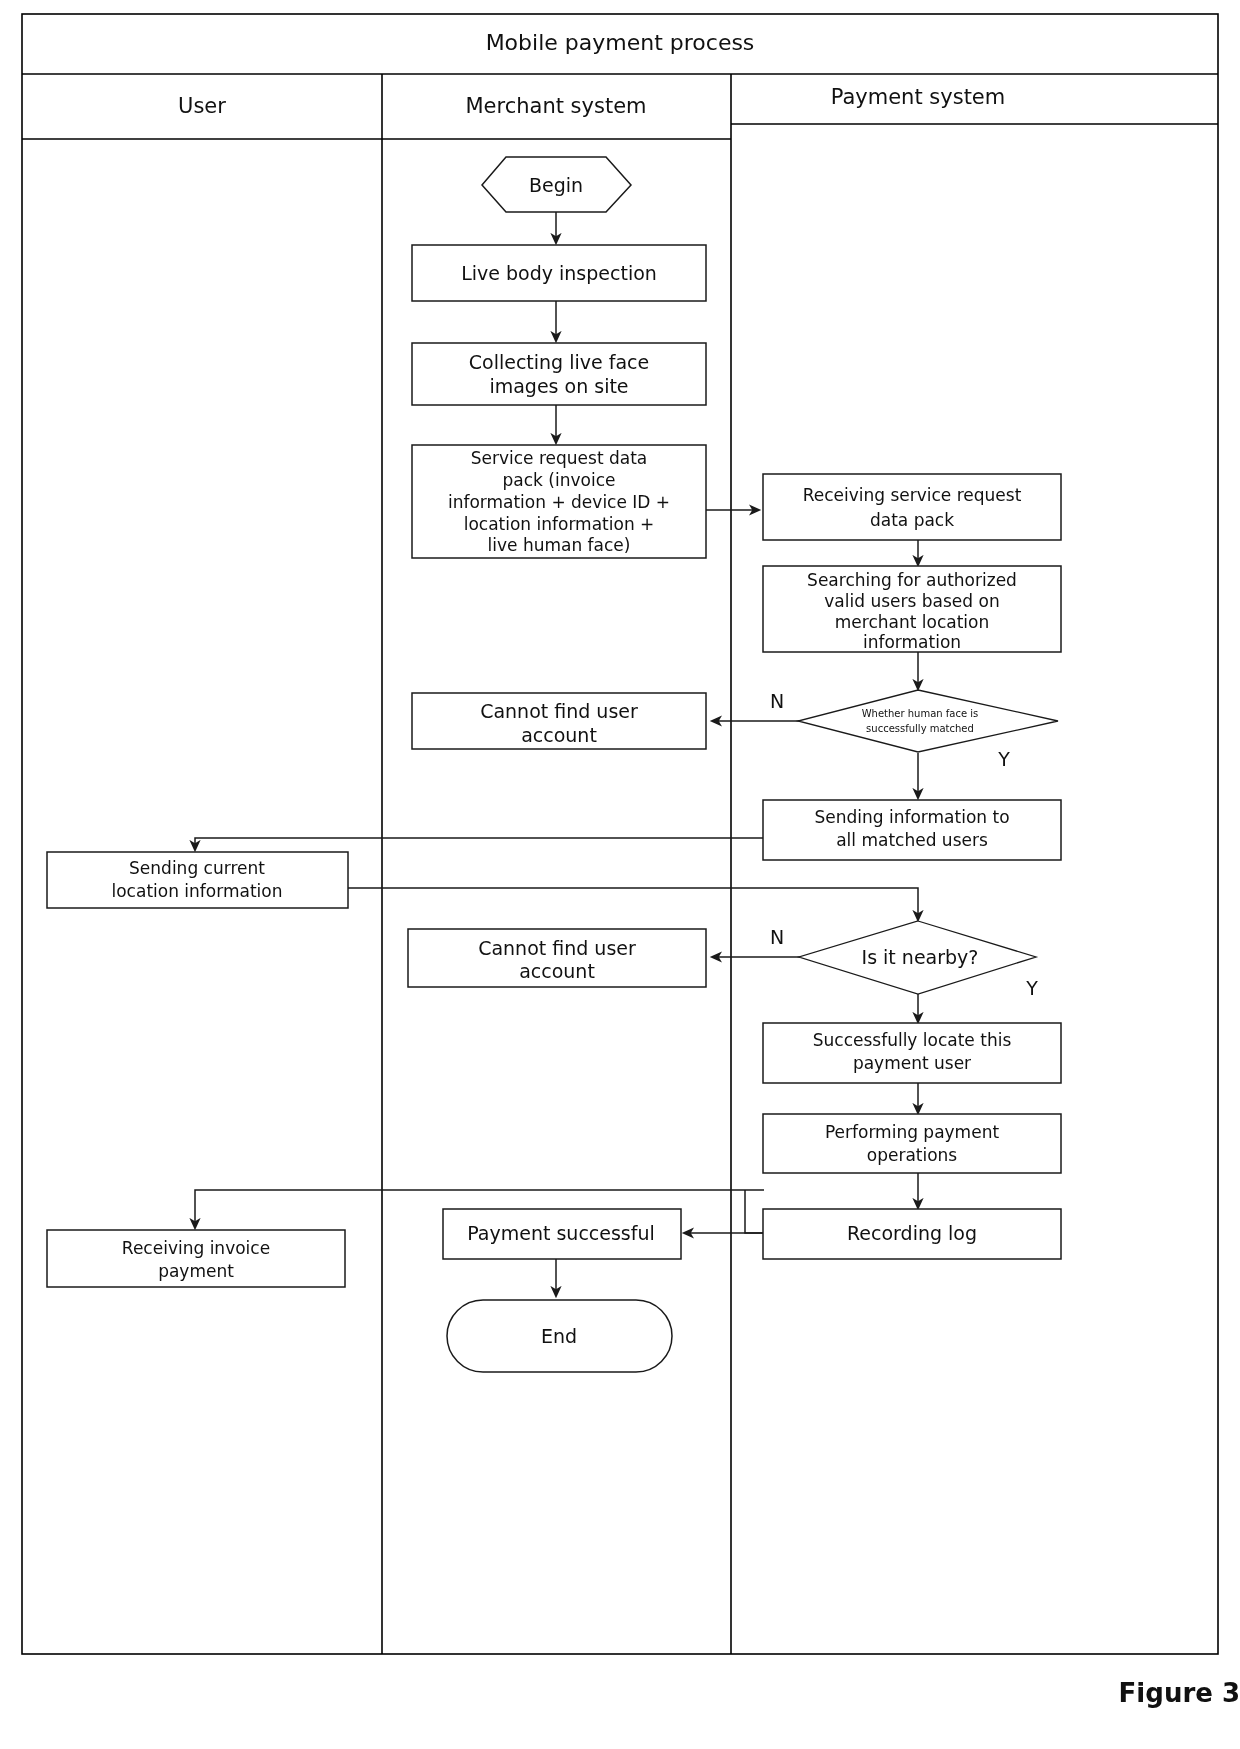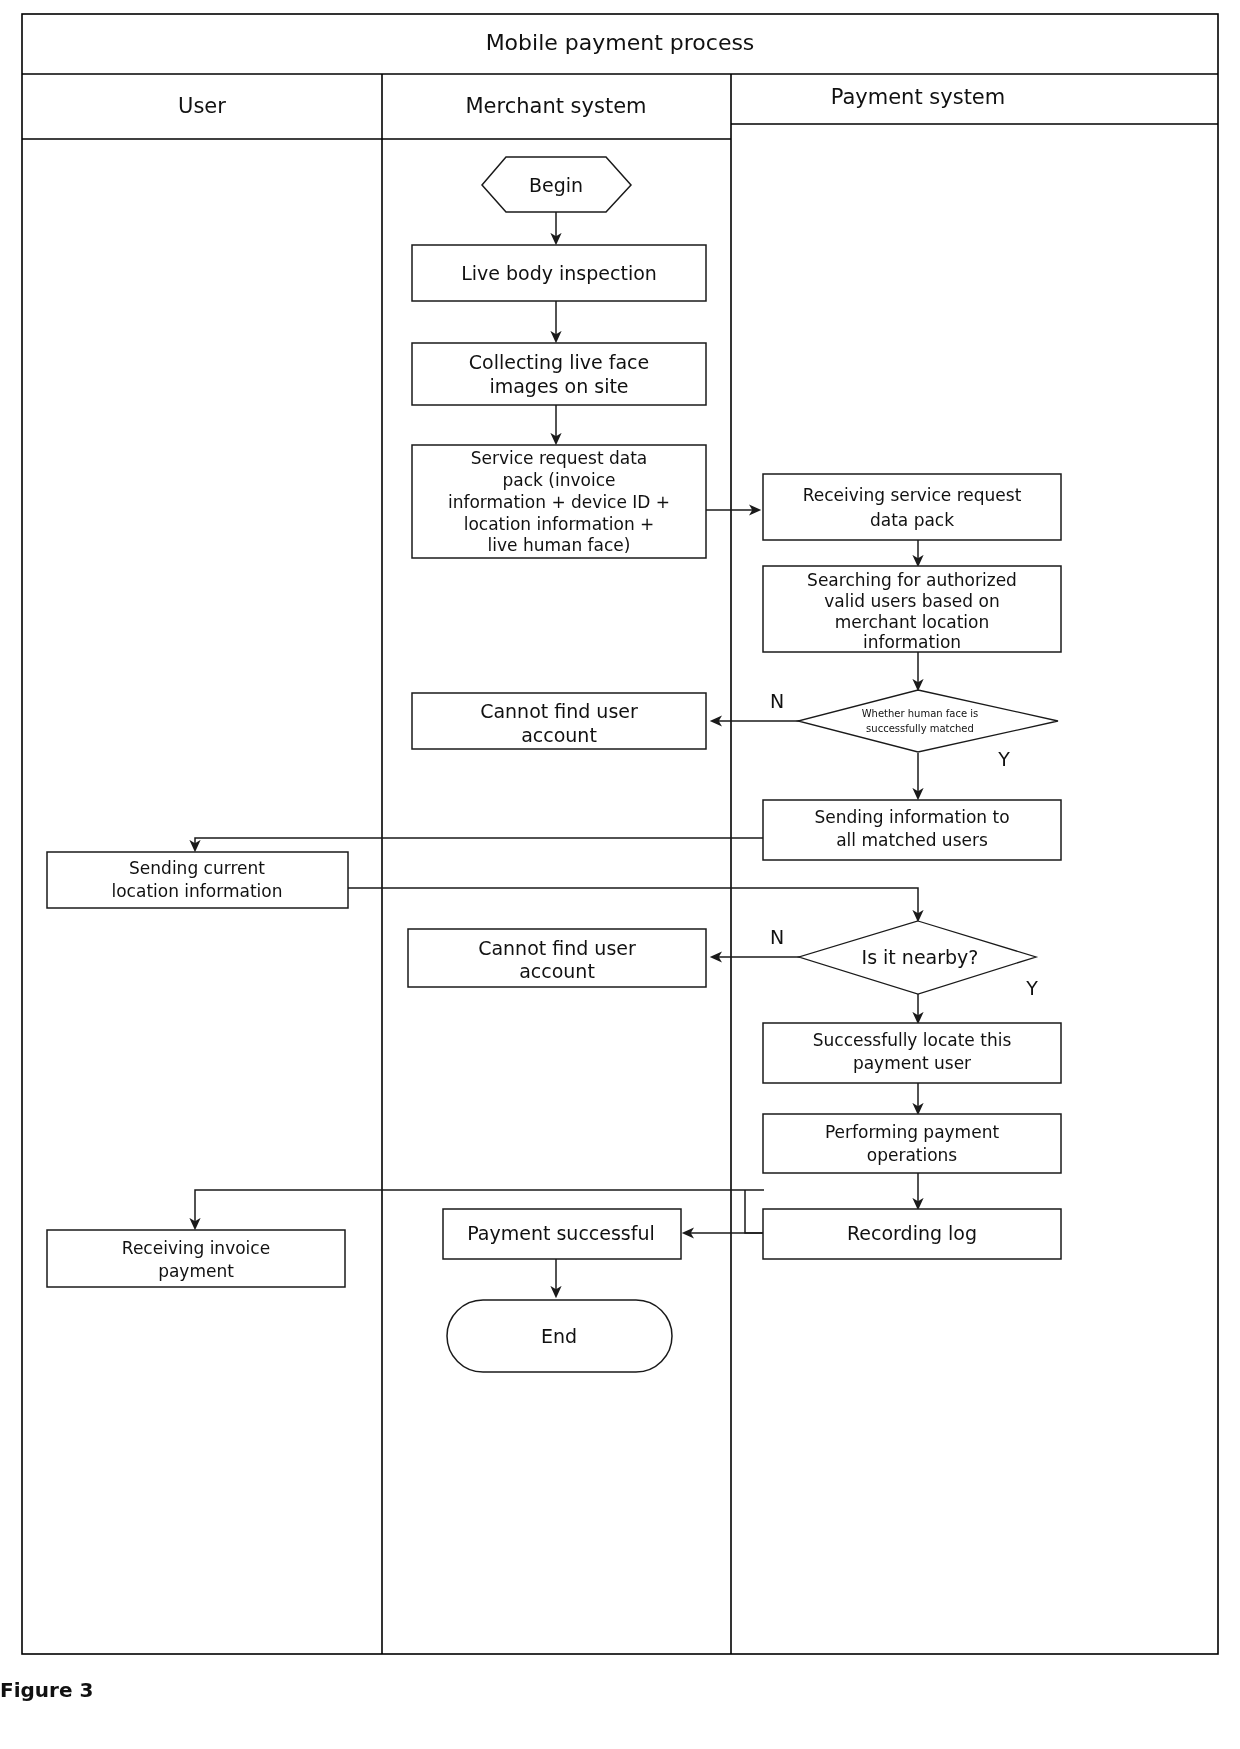--- a/index.html
+++ b/index.html
@@ -82,23 +82,23 @@
     font-size: 19px;
     fill: #111111;
     text-anchor: middle;
     dominant-baseline: middle;
   }
   .fig-caption {
     position: absolute;
     left: 0;
     top: 1678px;
     width: 1240px;
-    text-align: left;
-    font-family: "DejaVu Sans", sans-serif;
-    font-size: 20px;
+    text-align: right;
+    font-family: "DejaVu Sans", sans-serif;
+    font-size: 26px;
     font-weight: bold;
     color: #111111;
   }
 </style>
 </head>
 <body>
 
 <div id="page">
 
   <svg id="flow-svg" viewBox="0 0 1240 1749">

